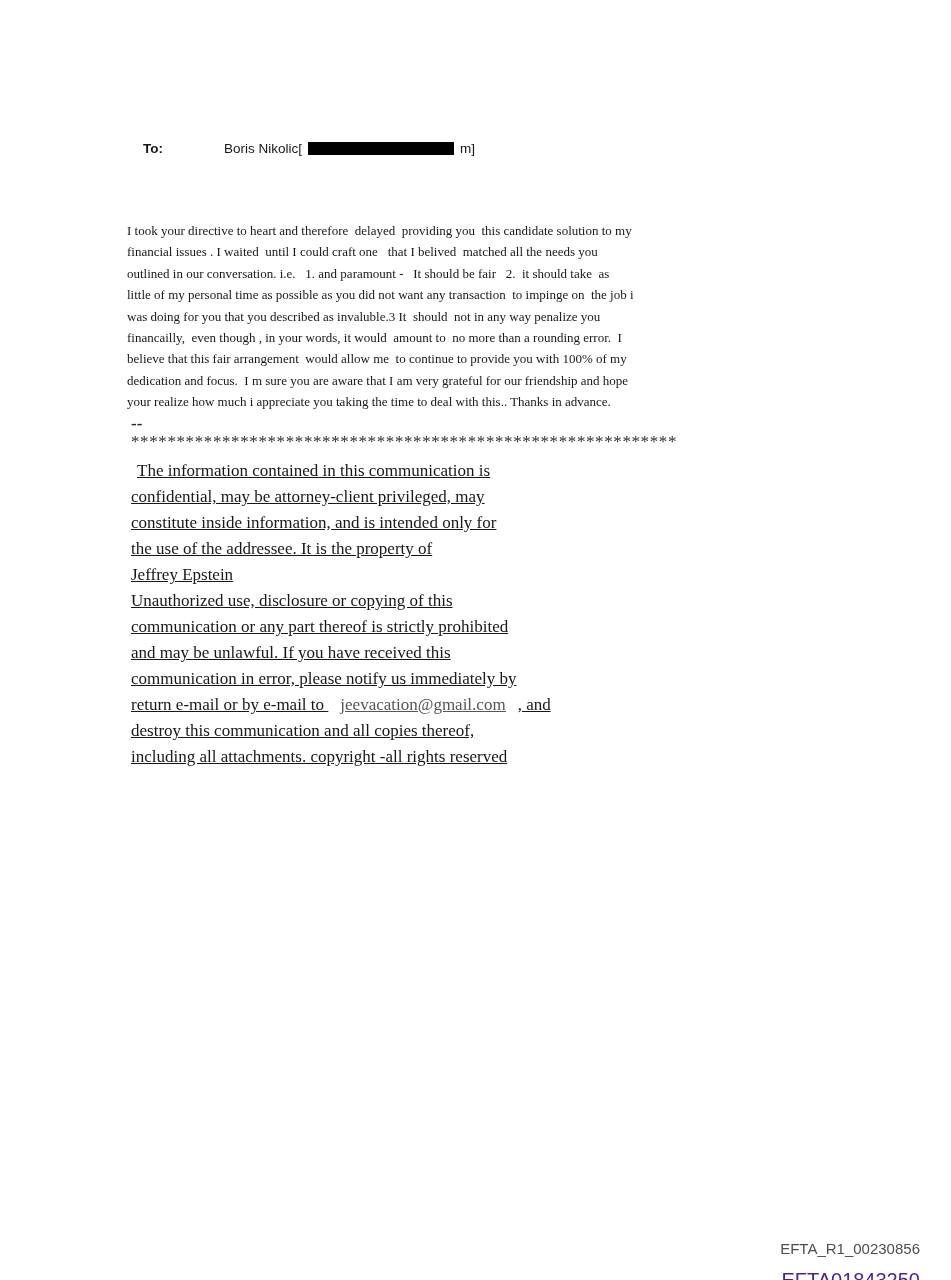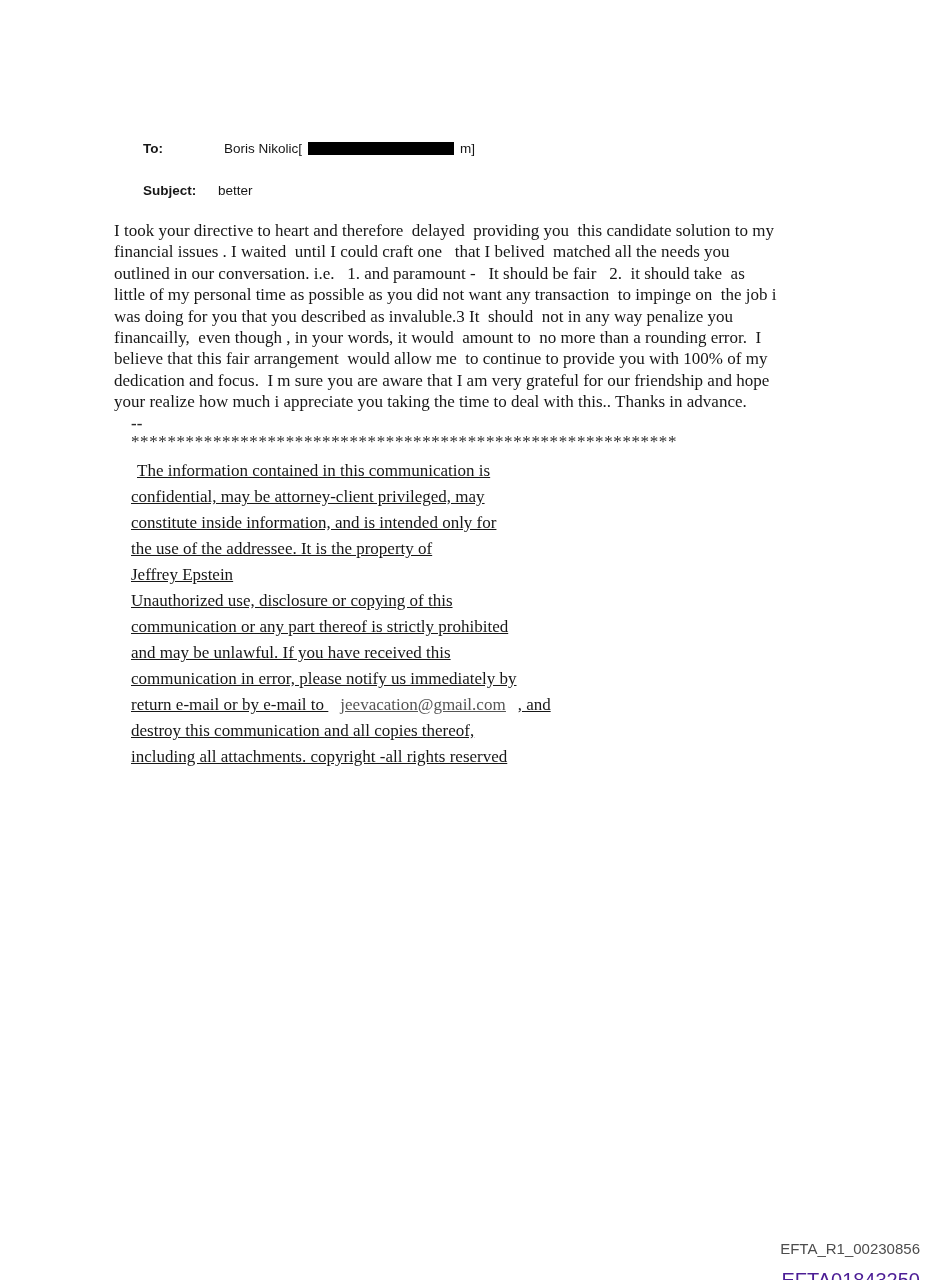--- a/index.html
+++ b/index.html
@@ -33,24 +33,24 @@
   .redaction-bar {
     display: inline-block;
     width: 146px;
     height: 13px;
     background: #000000;
     vertical-align: -2px;
   }
   
   .email-body {
     position: absolute;
-    left: 96px;
+    left: 109px;
     top: 202px;
     width: 745px;
-    font-size: 17px;
+    font-size: 13px;
     line-height: 21.4px;
     white-space: pre-wrap;
     color: #171717;
   }
   .signature-dashes {
     position: absolute;
     left: 113px;
     top: 395px;
     font-size: 17px;
     line-height: 21.4px;
@@ -103,21 +103,20 @@
     color: #4c1d95;
   }
 </style>
 </head>
 <body>
 
 <div class="page">
 
   <div class="email-header">
     <div class="header-row"><span class="header-label">To:</span><span class="header-value"><span>Boris Nikolic[</span><span class="redaction-bar"></span><span>m]</span></span></div>
-    <div class="header-row"><span class="header-label">Subject:</span><span class="header-value">better</span></div>
   </div>
 
   <div class="email-body">I took your directive to heart and therefore  delayed  providing you  this candidate solution to my
 financial issues . I waited  until I could craft one   that I belived  matched all the needs you
 outlined in our conversation. i.e.   1. and paramount -   It should be fair   2.  it should take  as
 little of my personal time as possible as you did not want any transaction  to impinge on  the job i
 was doing for you that you described as invaluble.3 It  should  not in any way penalize you
 financailly,  even though , in your words, it would  amount to  no more than a rounding error.  I
 believe that this fair arrangement  would allow me  to continue to provide you with 100% of my
 dedication and focus.  I m sure you are aware that I am very grateful for our friendship and hope

